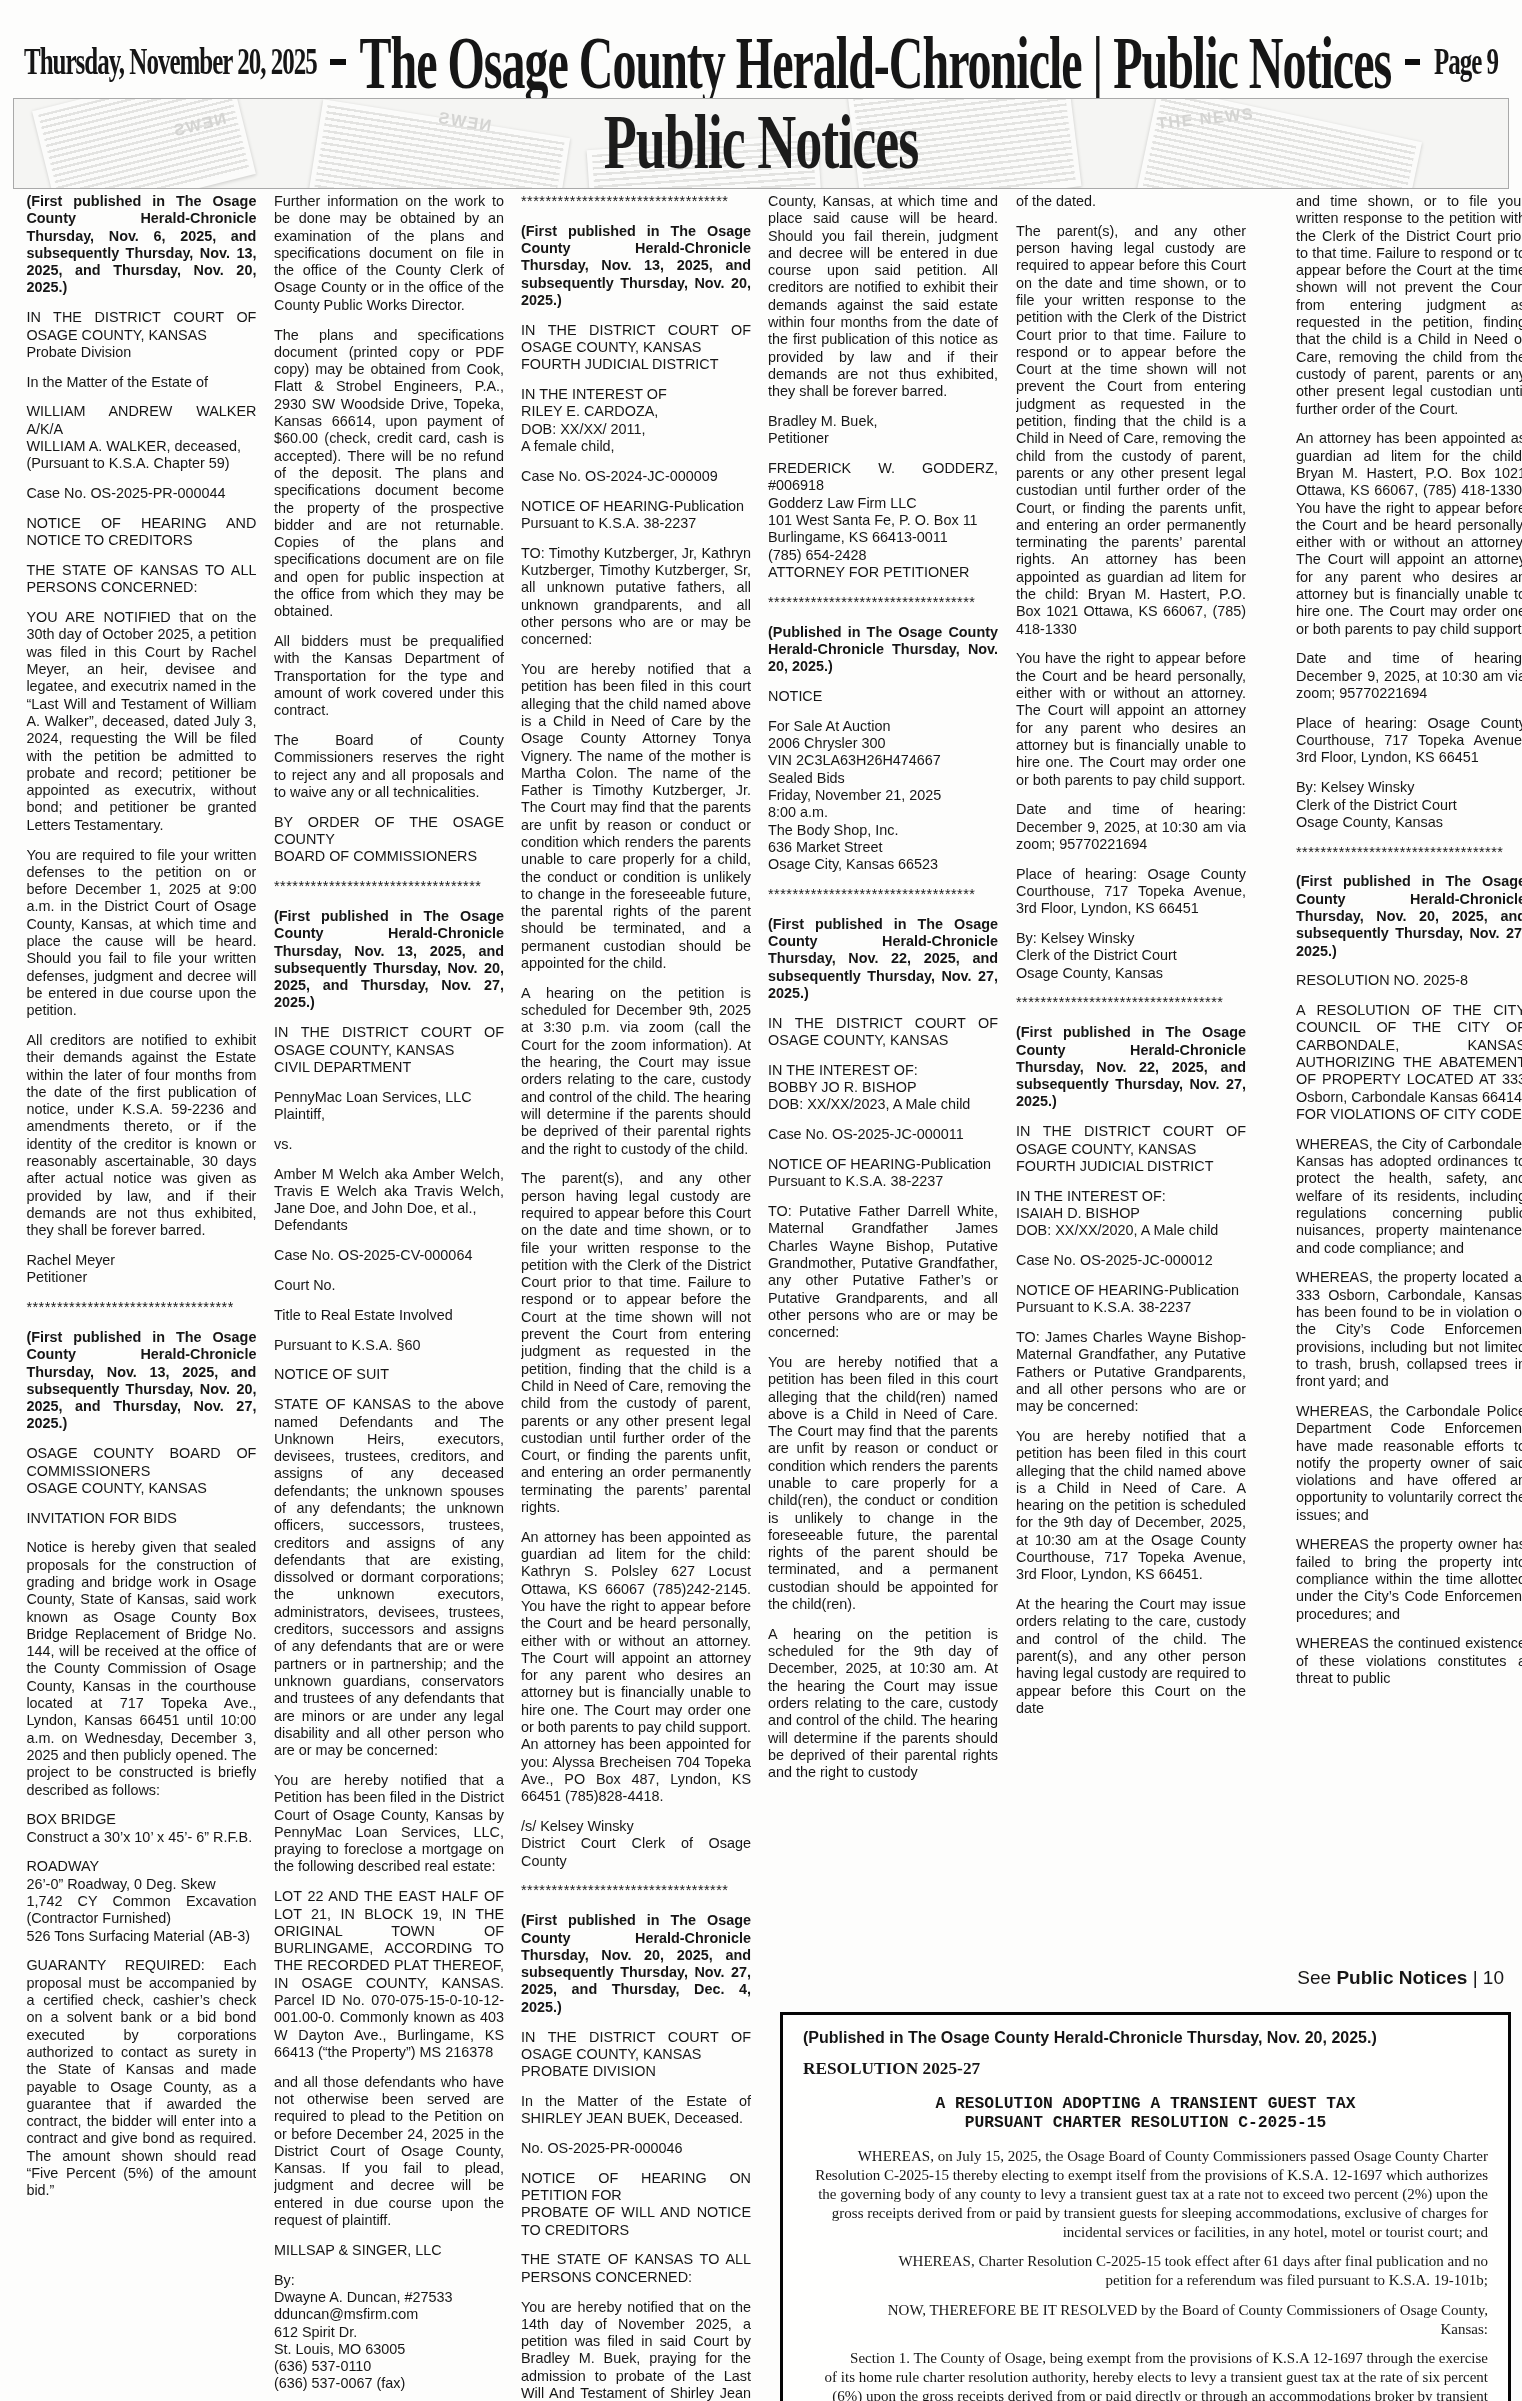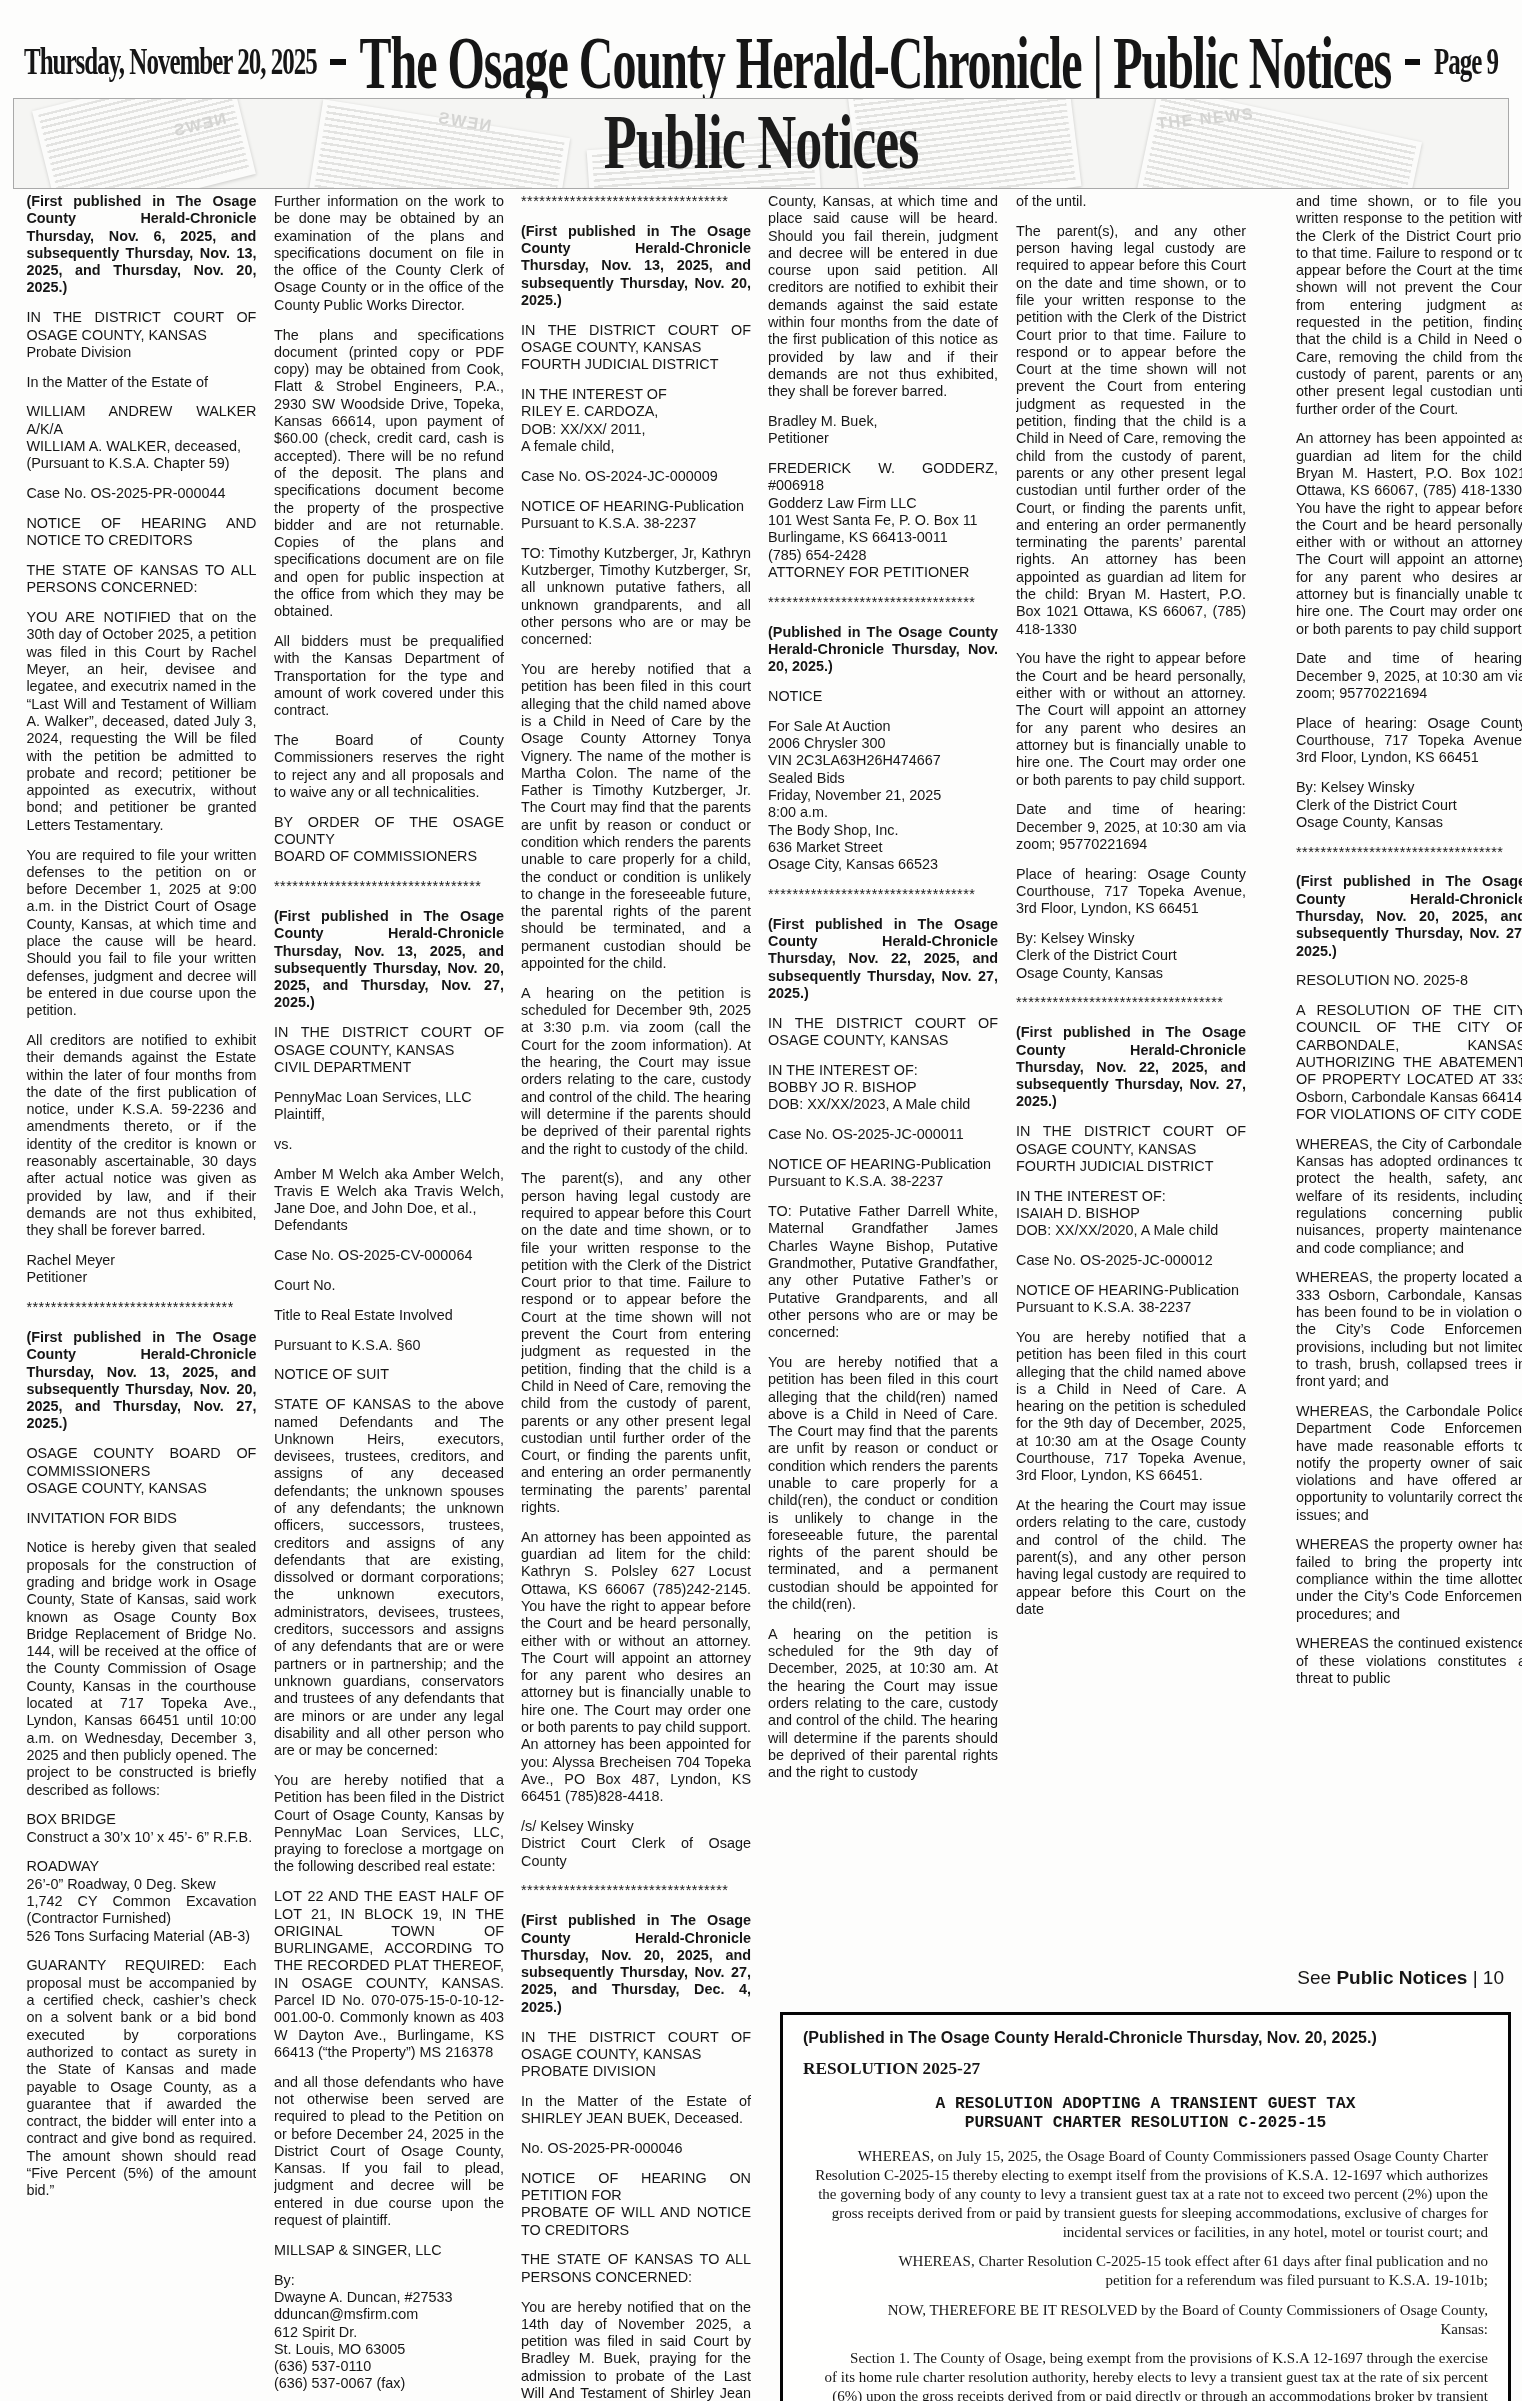--- a/index.html
+++ b/index.html
@@ -190,38 +190,39 @@
 BOBBY JO R. BISHOP
 DOB: XX/XX/2023, A Male child</div>
       <div class="block">Case No.  OS-2025-JC-000011</div>
       <div class="block">NOTICE OF HEARING-Publication
 Pursuant to K.S.A. 38-2237</div>
       <div class="block">TO: Putative Father Darrell White, Maternal Grandfather James Charles Wayne Bishop, Putative Grandmother, Putative Grandfather, any other Putative Father’s or Putative Grandparents, and all other persons who are or may be concerned:</div>
       <div class="block">You are hereby notified that a petition has been filed in this court alleging that the child(ren) named above is a Child in Need of Care. The Court may find that the parents are unfit by reason or conduct or condition which renders the parents unable to care properly for a child(ren), the conduct or condition is unlikely to change in the foreseeable future, the parental rights of the parent should be terminated, and a permanent custodian should be appointed for the child(ren).</div>
       <div class="block">A hearing on the petition is scheduled for the 9th day of December, 2025, at 10:30 am. At the hearing the Court may issue orders relating to the care, custody and control of the child. The hearing will determine if the parents should be deprived of their parental rights and the right to custody</div>
     </div>
   <div class="col" id="col4">
-      <div class="block">of the until.</div>
+      <div class="block">of the dated.</div>
       <div class="block">The parent(s), and any other person having legal custody are required to appear before this Court on the date and time shown, or to file your written response to the petition with the Clerk of the District Court prior to that time.  Failure to respond or to appear before the Court at the time shown will not prevent the Court from entering judgment as requested in the petition, finding that the child is a Child in Need of Care, removing the child from the custody of parent, parents or any other present legal custodian until further order of the Court, or finding the parents unfit, and entering an order permanently terminating the parents’ parental rights. An attorney has been appointed as guardian ad litem for the child: Bryan M. Hastert, P.O. Box 1021 Ottawa, KS 66067, (785) 418-1330</div>
       <div class="block">You have the right to appear before the Court and be heard personally, either with or without an attorney. The Court will appoint an attorney for any parent who desires an attorney but is financially unable to hire one. The Court may order one or both parents to pay child support.</div>
       <div class="block">Date and time of hearing: December 9, 2025, at 10:30 am via zoom; 95770221694</div>
       <div class="block">Place of hearing: Osage County Courthouse, 717 Topeka Avenue, 3rd Floor, Lyndon, KS 66451</div>
       <div class="block">By: Kelsey Winsky
 Clerk of the District Court
 Osage County, Kansas</div>
       <div class="stars">**********************************</div>
       <div class="block bold">(First published in The Osage County Herald-Chronicle Thursday, Nov. 22, 2025, and subsequently Thursday, Nov. 27, 2025.)</div>
       <div class="block">IN THE DISTRICT COURT OF OSAGE COUNTY, KANSAS
 FOURTH JUDICIAL DISTRICT</div>
       <div class="block">IN THE INTEREST OF:
 ISAIAH D. BISHOP
 DOB: XX/XX/2020, A Male child</div>
       <div class="block">Case No.  OS-2025-JC-000012</div>
       <div class="block">NOTICE OF HEARING-Publication
 Pursuant to K.S.A. 38-2237</div>
+      <div class="block">TO: James Charles Wayne Bishop- Maternal Grandfather, any Putative Fathers or Putative Grandparents, and all other persons who are or may be concerned:</div>
       <div class="block">You are hereby notified that a petition has been filed in this court alleging that the child named above is a Child in Need of Care. A hearing on the petition is scheduled for the 9th day of December, 2025, at 10:30 am at the Osage County Courthouse, 717 Topeka Avenue, 3rd Floor, Lyndon, KS 66451.</div>
       <div class="block">At the hearing the Court may issue orders relating to the care, custody and control of the child. The parent(s), and any other person having legal custody are required to appear before this Court on the date</div>
     </div>
   <div class="col" id="col5">
       <div class="block">and time shown, or to file your written response to the petition with the Clerk of the District Court prior to that time. Failure to respond or to appear before the Court at the time shown will not prevent the Court from entering judgment as requested in the petition, finding that the child is a Child in Need of Care, removing the child from the custody of parent, parents or any other present legal custodian until further order of the Court.</div>
       <div class="block">An attorney has been appointed as guardian ad litem for the child: Bryan M. Hastert, P.O. Box 1021 Ottawa, KS 66067, (785) 418-1330. You have the right to appear before the Court and be heard personally, either with or without an attorney. The Court will appoint an attorney for any parent who desires an attorney but is financially unable to hire one. The Court may order one or both parents to pay child support.</div>
       <div class="block">Date and time of hearing: December 9, 2025, at 10:30 am via zoom; 95770221694</div>
       <div class="block">Place of hearing: Osage County Courthouse, 717 Topeka Avenue, 3rd Floor, Lyndon, KS 66451</div>
       <div class="block">By: Kelsey Winsky
 Clerk of the District Court

